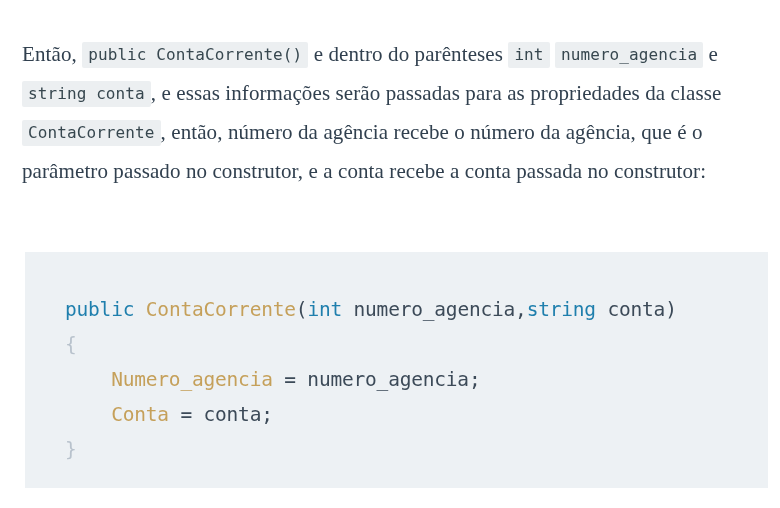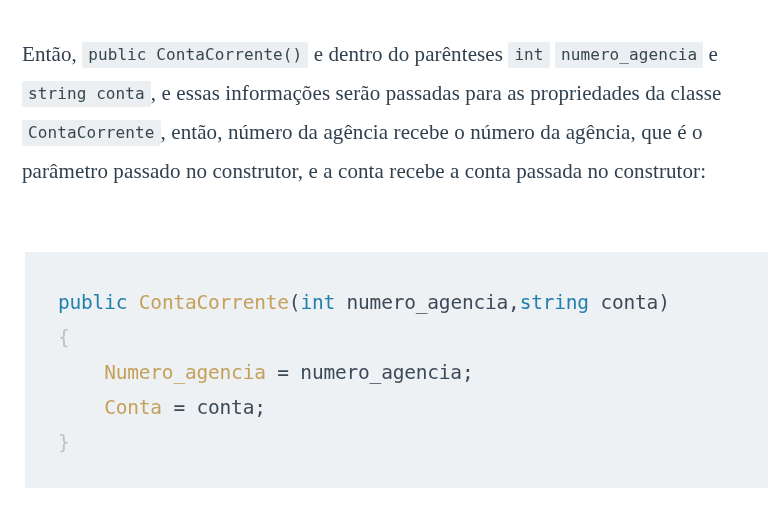--- a/index.html
+++ b/index.html
@@ -59,21 +59,21 @@
     left: 25px;
     top: 252px;
     width: 743px;
     height: 236px;
     background: #edf1f4;
     box-sizing: border-box;
     overflow: hidden;
   }
 
   .codeblock pre {
-    margin: 9px;
+    margin: 16px;
     position: absolute;
     left: 24px;
     top: 24px;
     font-family: "DejaVu Sans Mono", "Liberation Mono", monospace;
     font-size: 19.5px;
     line-height: 35px;
     color: #3c4a58;
     white-space: pre;
     letter-spacing: -0.2px;
   }

